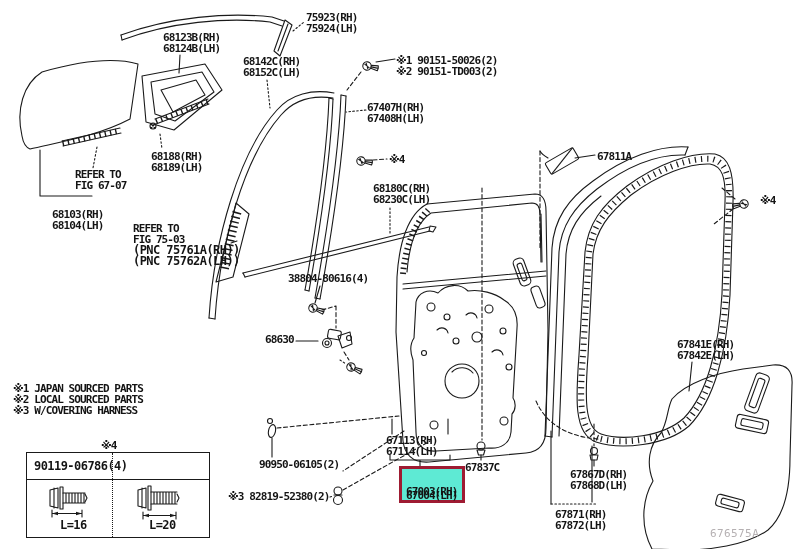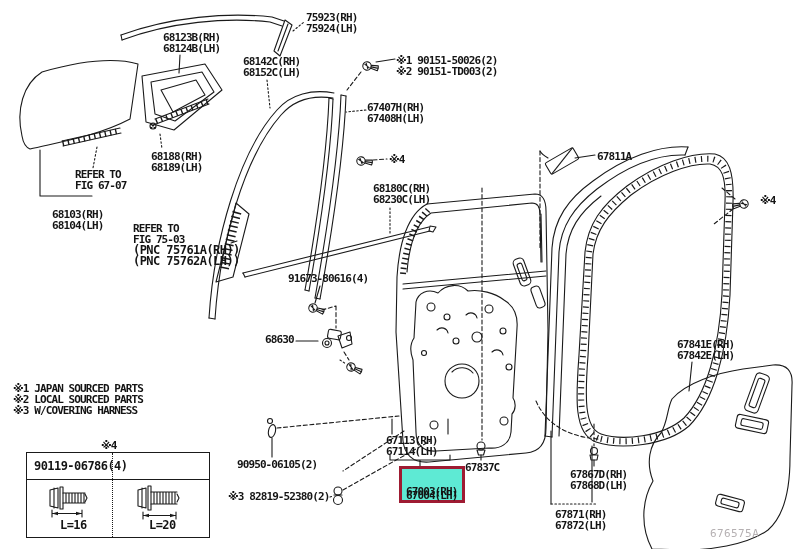--- a/index.html
+++ b/index.html
@@ -309,35 +309,35 @@
 </div>
 
 <div class="lbl" style="left:133px;top:223px">
   <span>REFER TO</span>
   <span>FIG 75-03</span>
   <span class="tight">(PNC 75761A(RH))</span>
   <span class="tight">(PNC 75762A(LH))</span>
 </div>
 
 <div class="lbl" style="left:288px;top:273px">
-  <span>91673-80616(4)</span>
+  <span>38804-80616(4)</span>
 </div>
 
 <div class="lbl" style="left:265px;top:334px">
   <span>68630</span>
 </div>
 
 
 <div class="lbl" style="left:13px;top:383px">
   <span>※1 JAPAN SOURCED PARTS</span>
   <span>※2 LOCAL SOURCED PARTS</span>
   <span>※3 W/COVERING HARNESS</span>
 </div>
 
-<div class="lbl" style="left:237px;top:459px">
+<div class="lbl" style="left:259px;top:459px">
   <span>90950-06105(2)</span>
 </div>
 
 <div class="lbl" style="left:386px;top:435px">
   <span>67113(RH)</span>
   <span>67114(LH)</span>
 </div>
 
 <div class="lbl hl" style="left:399px;top:466px">
   <span>67003(RH)</span>

